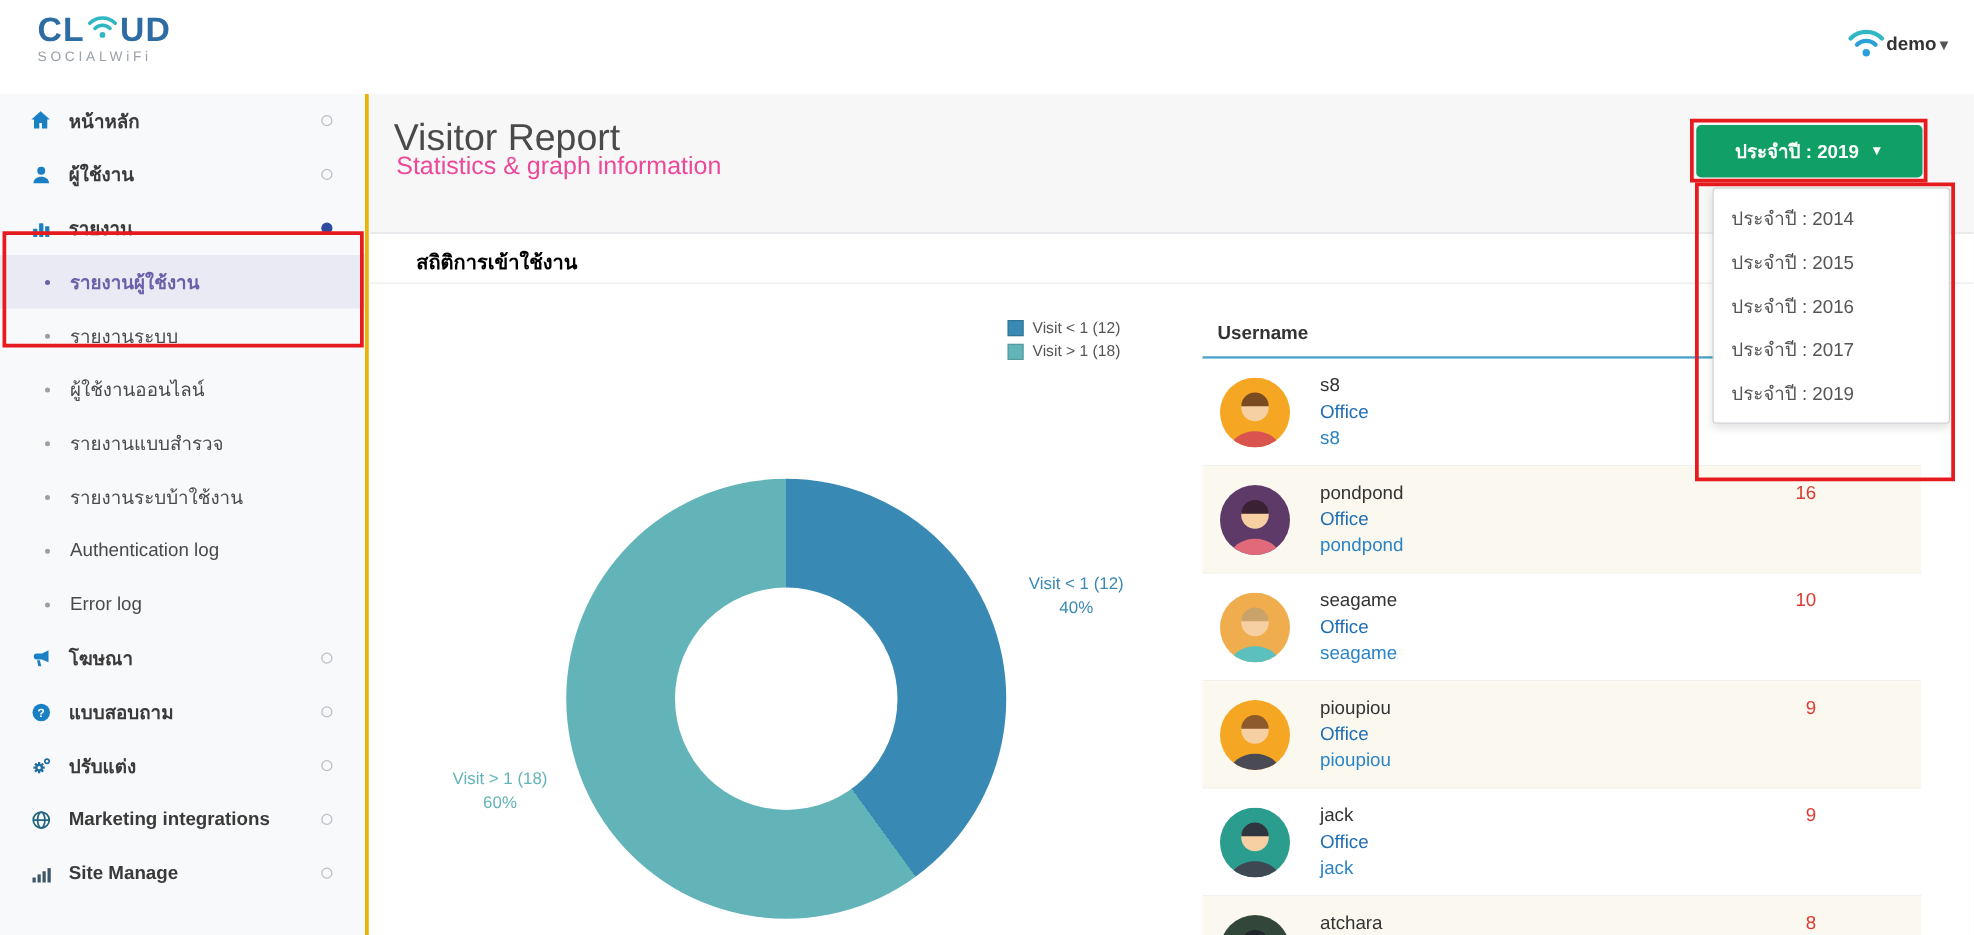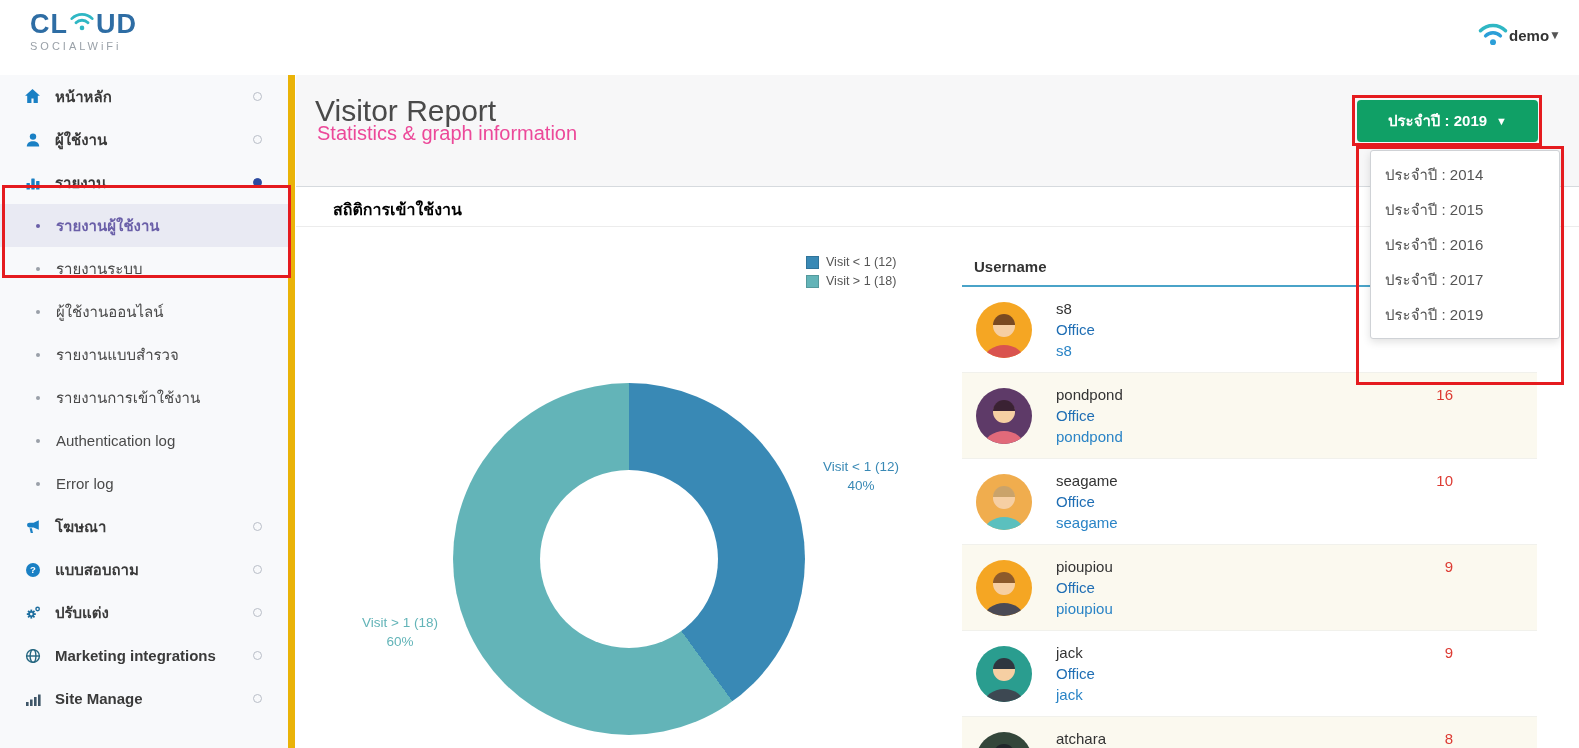--- a/index.html
+++ b/index.html
@@ -11,21 +11,21 @@
   .header { position:absolute; left:0; top:0; width:1579px; height:75px; background:#fff; z-index:10; }
   .logo { position:absolute; left:30px; top:9px; cursor:pointer; }
   .logo-main { display:flex; align-items:flex-start; font-size:27px; font-weight:bold; color:#2e6da4; letter-spacing:1px; line-height:30px; }
   .logo-main svg { margin:0 1px 2px 1px; }
   .logo-sub { font-size:11px; letter-spacing:3px; color:#9aa1a8; margin-top:1px; }
   .user-menu { position:absolute; right:18px; top:20px; display:flex; align-items:center; gap:0; cursor:pointer; }
   .user-menu .uname { font-size:15px; color:#333; font-weight:600; }
   .user-menu .caret { font-size:12px; color:#555; }
 
   
-  .sidebar { position:absolute; left:0; top:75px; width:295px; height:673px; background:#f8f9fb; border-right:7px solid #eab308; z-index:5; }
+  .sidebar { position:absolute; left:0; top:75px; width:295px; height:673px; background:#f8f9fb; border-right:3px solid #eab308; z-index:5; }
   .sb-item { position:relative; height:43px; display:flex; align-items:center; padding:0 24px; cursor:pointer; }
   .sb-item .ic { width:17px; height:17px; display:inline-flex; align-items:center; justify-content:center; }
   .sb-item .lbl { margin-left:14px; font-size:15px; color:#3a3a3a; font-weight:600; }
   .sb-ind { position:absolute; right:26px; width:9px; height:9px; border:1px solid #b9bec7; border-radius:50%; background:transparent; }
   .sb-ind.filled { background:#2c4aa0; border-color:#2c4aa0; }
   .sb-sub { height:43px; display:flex; align-items:center; padding-left:36px; font-size:15px; color:#4a4a4a; cursor:pointer; }
   .sb-sub .bdot { width:4px; height:4px; background:#9aa0a8; border-radius:50%; margin-right:16px; flex:0 0 auto; }
   .sb-sub.active { background:#e9eaf3; color:var(--active-purple,#6a5fa8); font-weight:700; }
   .sb-sub.active .bdot { background:#6a5fa8; }
 
@@ -161,21 +161,21 @@
     <div class="sb-sub">
       <span class="bdot"></span>
       <span>ผู้ใช้งานออนไลน์</span>
     </div>
     <div class="sb-sub">
       <span class="bdot"></span>
       <span>รายงานแบบสำรวจ</span>
     </div>
     <div class="sb-sub">
       <span class="bdot"></span>
-      <span>รายงานการเข้าใช้งาน</span>
+      <span>รายงานระบบ้าใช้งาน</span>
     </div>
     <div class="sb-sub">
       <span class="bdot"></span>
       <span>Authentication log</span>
     </div>
     <div class="sb-sub">
       <span class="bdot"></span>
       <span>Error log</span>
     </div>
 

